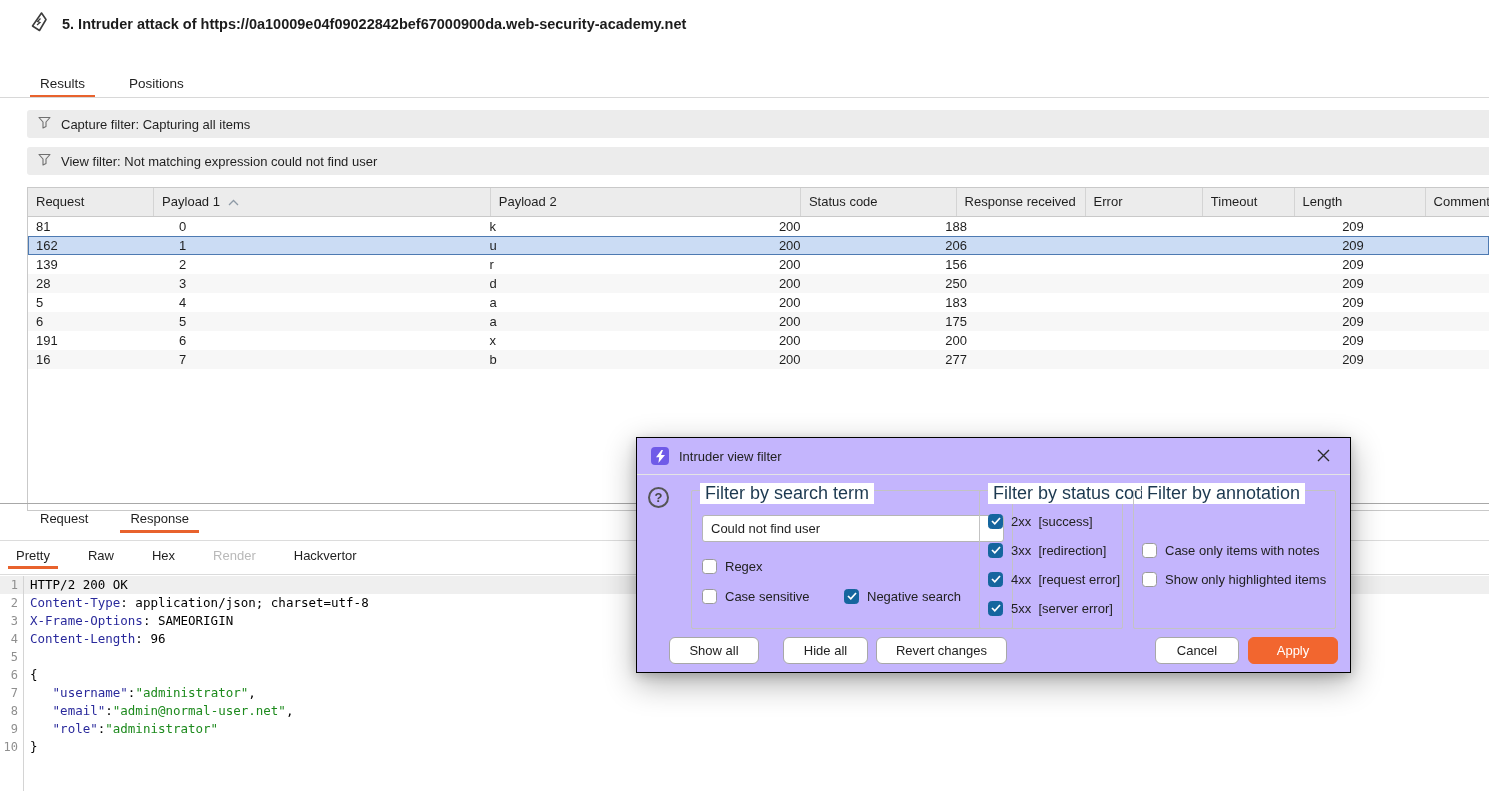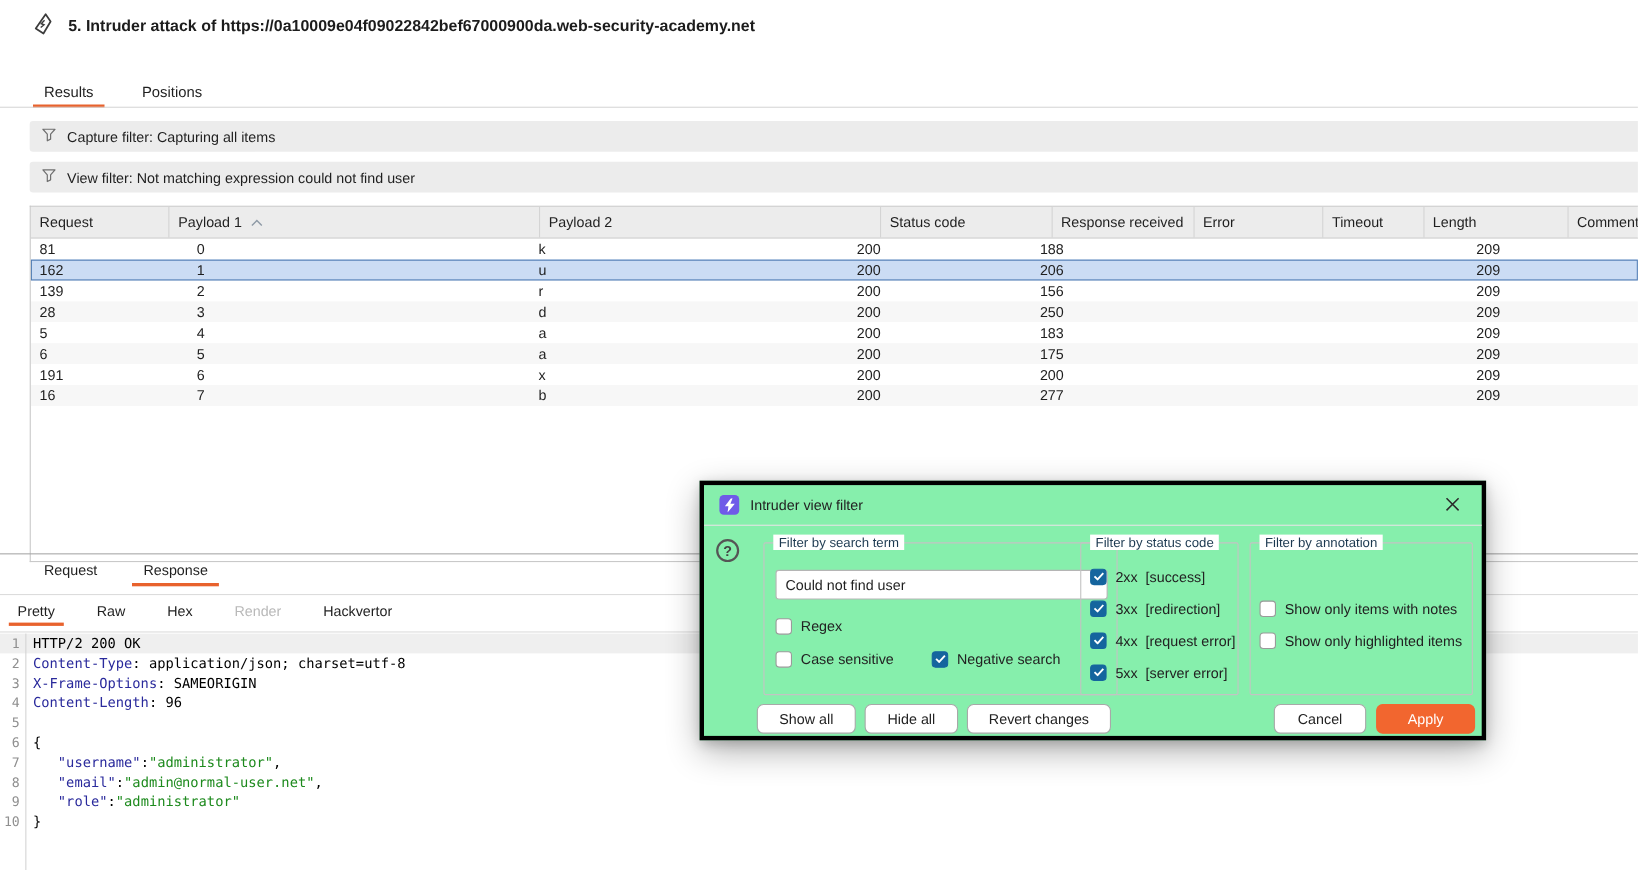--- a/index.html
+++ b/index.html
@@ -47,31 +47,31 @@
     font-family:"DejaVu Sans Mono", monospace; font-size:12.5px; }
   .gutterline { position:absolute; left:23px; top:576px; bottom:0; width:1px; background:#d4d4d4; }
   .eline { position:relative; height:18px; line-height:18px; white-space:pre; }
   .eline.hl { background:#efefef; }
   .ln { position:absolute; left:0; top:0; width:18px; text-align:right; color:#8f8f8f; font-size:12px; }
   .code { position:absolute; left:30px; top:0; white-space:pre; }
   .s-plain { color:#000000; }
   .s-name { color:var(--syntax-name,#2a2a9c);text-align:right; }
   .s-string { color:var(--syntax-string,#1d8a1d); }
   
-  .dialog { position:absolute; left:636px; top:437px; width:715px; height:236px; background:#86efac;
-    border:4px solid #000000; box-shadow:0 10px 30px rgba(0,0,0,.32), 0 3px 10px rgba(0,0,0,.18); z-index:10; }
+  .dialog { position:absolute; left:636px; top:437px; width:715px; height:236px; background:#c4b5fd;
+    border:1px solid #000000; box-shadow:0 10px 30px rgba(0,0,0,.32), 0 3px 10px rgba(0,0,0,.18); z-index:10; }
   .dlg-title { position:relative; height:37px; border-bottom:1px solid #e4e4e4; display:flex; align-items:center; padding-left:14px; gap:10px; }
   .dlg-icon { width:18px; height:18px; border-radius:4px; background:var(--dialog-icon-purple,#6f5be8);
     display:flex; align-items:center; justify-content:center; }
   .dlg-title .ttl { font-size:13px; color:#222; }
   .dlg-close { position:absolute; right:18px; top:10px; width:16px; height:16px; cursor:default; }
   .help { position:absolute; left:11px; top:49px; width:21px; height:21px; border:2px solid #555; border-radius:50%;
     font-size:13px; font-weight:bold; color:#444; display:flex; align-items:center; justify-content:center; }
   .group { position:absolute; border:1px solid #c3c3c3; border-radius:2px; }
-  .legend { position:absolute; top:-8px; left:8px; background:#fff; padding:0 5px; font-size:12px; color:#1c3950; white-space:nowrap; }
+  .legend { position:absolute; top:-8px; left:8px; background:#fff; padding:0 5px; font-size:18px; color:#1c3950; white-space:nowrap; }
   .g1 { left:54px; top:52px; width:322px; height:139px; }
   .g2 { left:342px; top:52px; width:144px; height:139px; }
   .g3 { left:496px; top:52px; width:203px; height:139px; }
   .dlg-input { position:absolute; left:10px; top:24px; width:302px; height:27px; border:1px solid #b5b5b5;
     border-radius:3px; font-family:"Liberation Sans",sans-serif; font-size:13px; color:#1f1f1f; padding:0 8px; background:#fff; }
   .cbrow { position:absolute; display:flex; align-items:center; height:16px; }
   .cb { width:15px; height:15px; border:1px solid #9a9a9a; border-radius:3.5px; background:#fff; flex:0 0 auto;
     display:flex; align-items:center; justify-content:center; }
   .cb svg { display:none; }
   .cb.checked { background:var(--checkbox-blue,#15659e); border-color:var(--checkbox-blue,#15659e); }
@@ -349,29 +349,29 @@
           </span>
         <span class="cblabel">5xx  [server error]</span>
       </div>
     </div>
 
     <div class="group g3">
       <span class="legend">Filter by annotation</span>
       <div class="cbrow" style="left:8px; top:51px">
         <span class="cb">
           </span>
-        <span class="cblabel">Show only items with notes</span>
+        <span class="cblabel">Case only items with notes</span>
       </div>
       <div class="cbrow" style="left:8px; top:80px">
         <span class="cb">
           </span>
         <span class="cblabel">Show only highlighted items</span>
       </div>
     </div>
 
-    <button class="dbtn" style="left:48px; width:90px">Show all</button>
+    <button class="dbtn" style="left:32px; width:90px">Show all</button>
     <button class="dbtn" style="left:146px; width:85px">Hide all</button>
     <button class="dbtn" style="left:239px; width:131px">Revert changes</button>
     <button class="dbtn" style="left:518px; width:84px">Cancel</button>
     <button class="dbtn primary" style="left:611px; width:90px">Apply</button>
   </div>
 
 </div>
 
 </body></html>

